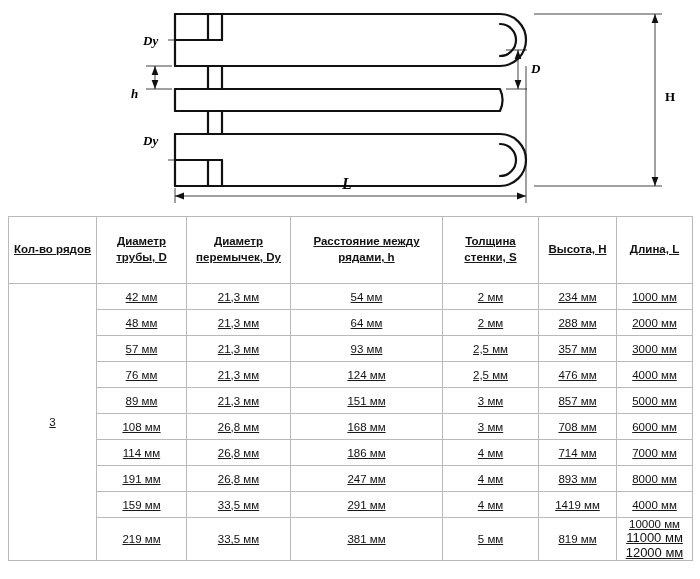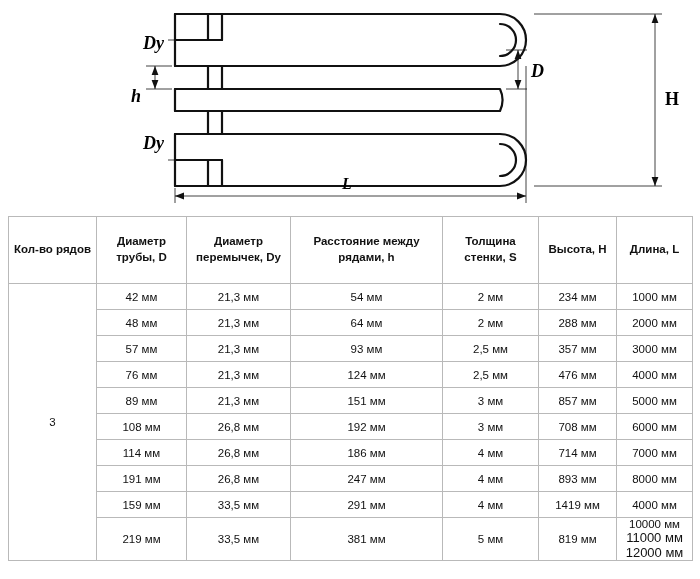--- a/index.html
+++ b/index.html
@@ -23,33 +23,34 @@
     height: 212px;
   }
   #drawing svg {
     display: block;
   }
   .dimlabel {
     position: absolute;
     font-family: "Liberation Serif", serif;
     font-style: italic;
     font-weight: bold;
-    font-size: 18px;
+    font-size: 13px;
     color: #000;
     white-space: nowrap;
   }
   .dimlabel.upright {
     font-style: normal;
   }
 
   
   #table-wrap {
     padding: 4px 8px;
     box-sizing: border-box;
     width: 700px;
+    text-decoration: underline;
   }
   table.spec {
     border-collapse: collapse;
     width: 684px;
     table-layout: fixed;
     font-size: 11.5px;
   }
   table.spec th, table.spec td {
     border: 1px solid #b9b9b9;
     text-align: center;
@@ -220,21 +221,21 @@
           <td>89 мм</td>
           <td>21,3 мм</td>
           <td>151 мм</td>
           <td>3 мм</td>
           <td>857 мм</td>
           <td>5000 мм</td>
         </tr>
         <tr>
           <td>108 мм</td>
           <td>26,8 мм</td>
-          <td>192 мм</td>
+          <td>168 мм</td>
           <td>3 мм</td>
           <td>708 мм</td>
           <td>6000 мм</td>
         </tr>
         <tr>
           <td>114 мм</td>
           <td>26,8 мм</td>
           <td>186 мм</td>
           <td>4 мм</td>
           <td>714 мм</td>

